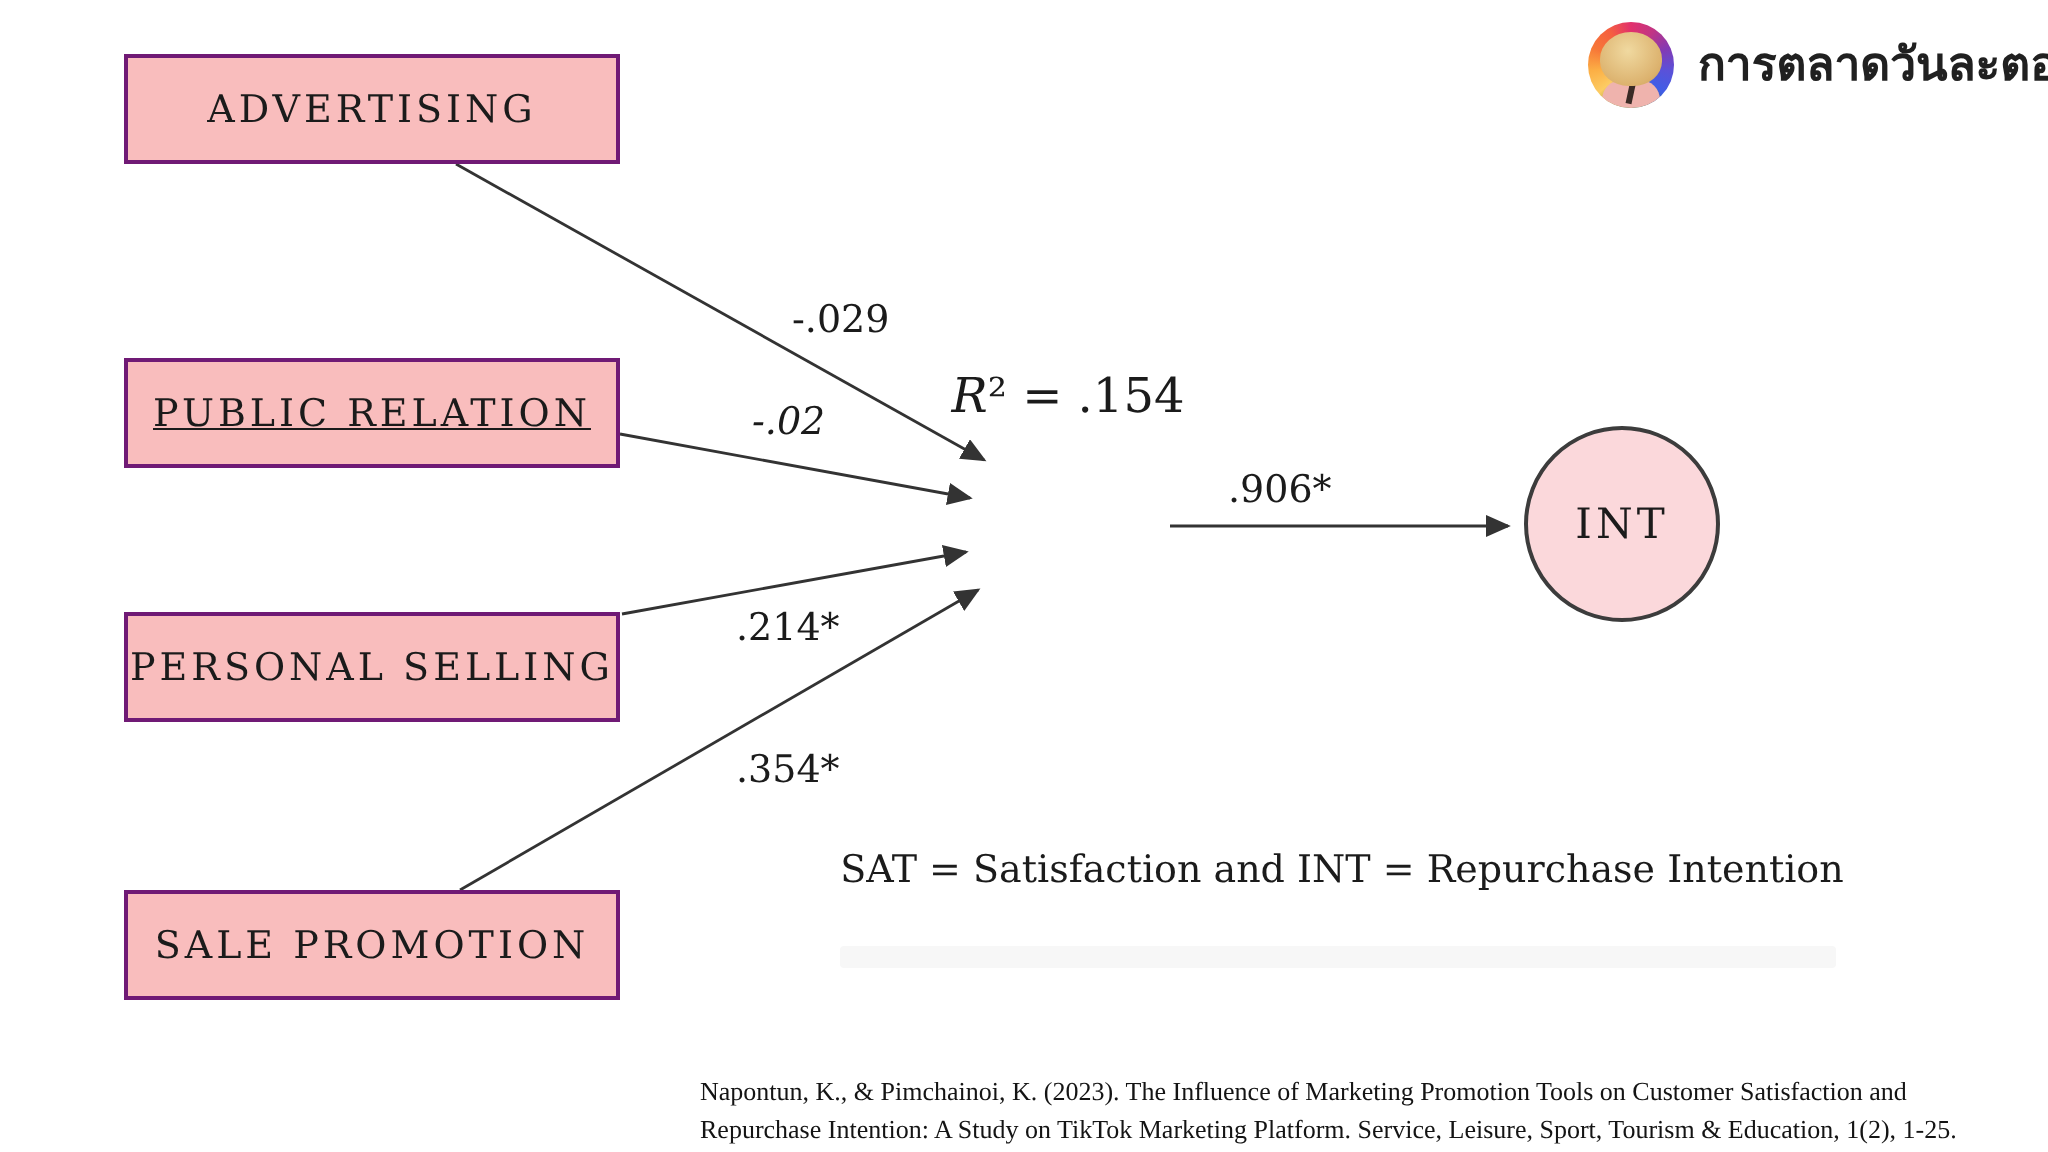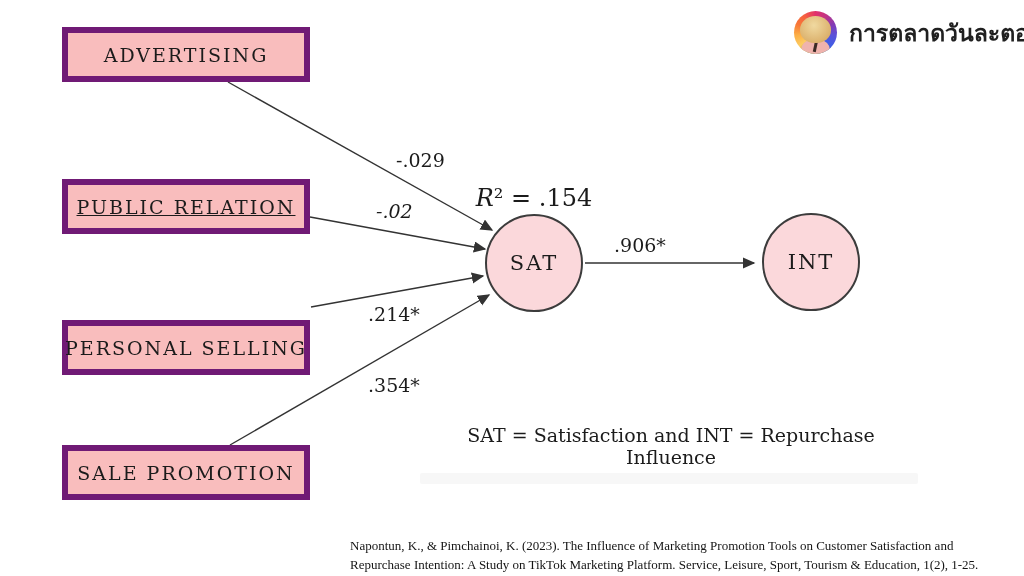--- a/index.html
+++ b/index.html
@@ -4,21 +4,21 @@
 <style>
   html,body { margin:0; padding:0; background:#ffffff; }
   .stage {
     position:relative; width:1024px; height:576px; overflow:hidden;
     background:#ffffff; font-family:"DejaVu Serif", serif; color:#1b1b1b;
   }
   svg.arrows { position:absolute; left:0; top:0; pointer-events:none; }
 
   .node-box {
     position:absolute; left:62px; width:248px; height:55px;
-    background:#f9bdbd; border:6px solid #701a75; box-sizing:border-box;
+    background:#f9bdbd; border:2px solid #701a75; box-sizing:border-box;
     display:flex; align-items:center; justify-content:center;
     font-size:19px; letter-spacing:2px; white-space:nowrap;
   }
   .node-circle {
     position:absolute; width:98px; height:98px; border-radius:50%;
     background:#fbd8db; border:2px solid #3c3c3c; box-sizing:border-box;
     display:flex; align-items:center; justify-content:center;
     font-size:21px; letter-spacing:2px;
   }
   .coef { position:absolute; font-size:19px; white-space:nowrap; }
@@ -68,44 +68,41 @@
     <line x1="230" y1="445" x2="489" y2="295" stroke="#333333" stroke-width="1.4" marker-end="url(#ah)"></line>
     <line x1="585" y1="263" x2="754" y2="263" stroke="#333333" stroke-width="1.4" marker-end="url(#ah)"></line>
   </svg>
 
   <div class="node-box" style="top:27px;">
     <span>ADVERTISING</span>
   </div>
   <div class="node-box" style="top:179px;text-decoration:underline;">
     <span>PUBLIC RELATION</span>
   </div>
-  <div class="node-box" style="top:306px;margin-top:14px;">
+  <div class="node-box" style="top:306px;">
     <span>PERSONAL SELLING</span>
   </div>
   <div class="node-box" style="top:445px;">
     <span>SALE PROMOTION</span>
   </div>
 
-  <div class="node-circle" style="left:485px; top:214px;">
-    <span>SAT</span>
-  </div>
   <div class="node-circle" style="left:762px; top:213px;text-align:center;">
     <span>INT</span>
   </div>
 
   <div class="rsq" style="left:469px; top:184px;">R² = .154</div>
 
   <div class="coef" style="left:372px; top:149px;margin-left:24px;">-.029</div>
   <div class="coef" style="left:376px; top:200px;font-style:italic;">-.02</div>
   <div class="coef" style="left:368px; top:303px;">.214*</div>
   <div class="coef" style="left:368px; top:374px;">.354*</div>
   <div class="coef" style="left:614px; top:234px;">.906*</div>
 
   <div class="legend">
-    <span>SAT = Satisfaction and INT = Repurchase Influence</span>
+    <span>SAT = Satisfaction and INT = Repurchase Intention</span>
   </div>
   <div class="legend-strip"></div>
 
   <div class="citation">
     <span>Napontun, K., &amp; Pimchainoi, K. (2023). The Influence of Marketing Promotion Tools on Customer Satisfaction and</span>
     <span>Repurchase Intention: A Study on TikTok Marketing Platform. Service, Leisure, Sport, Tourism &amp; Education, 1(2), 1-25.</span>
   </div>
 
   <div class="logo-badge">
     <div class="logo-shoulders"></div>

